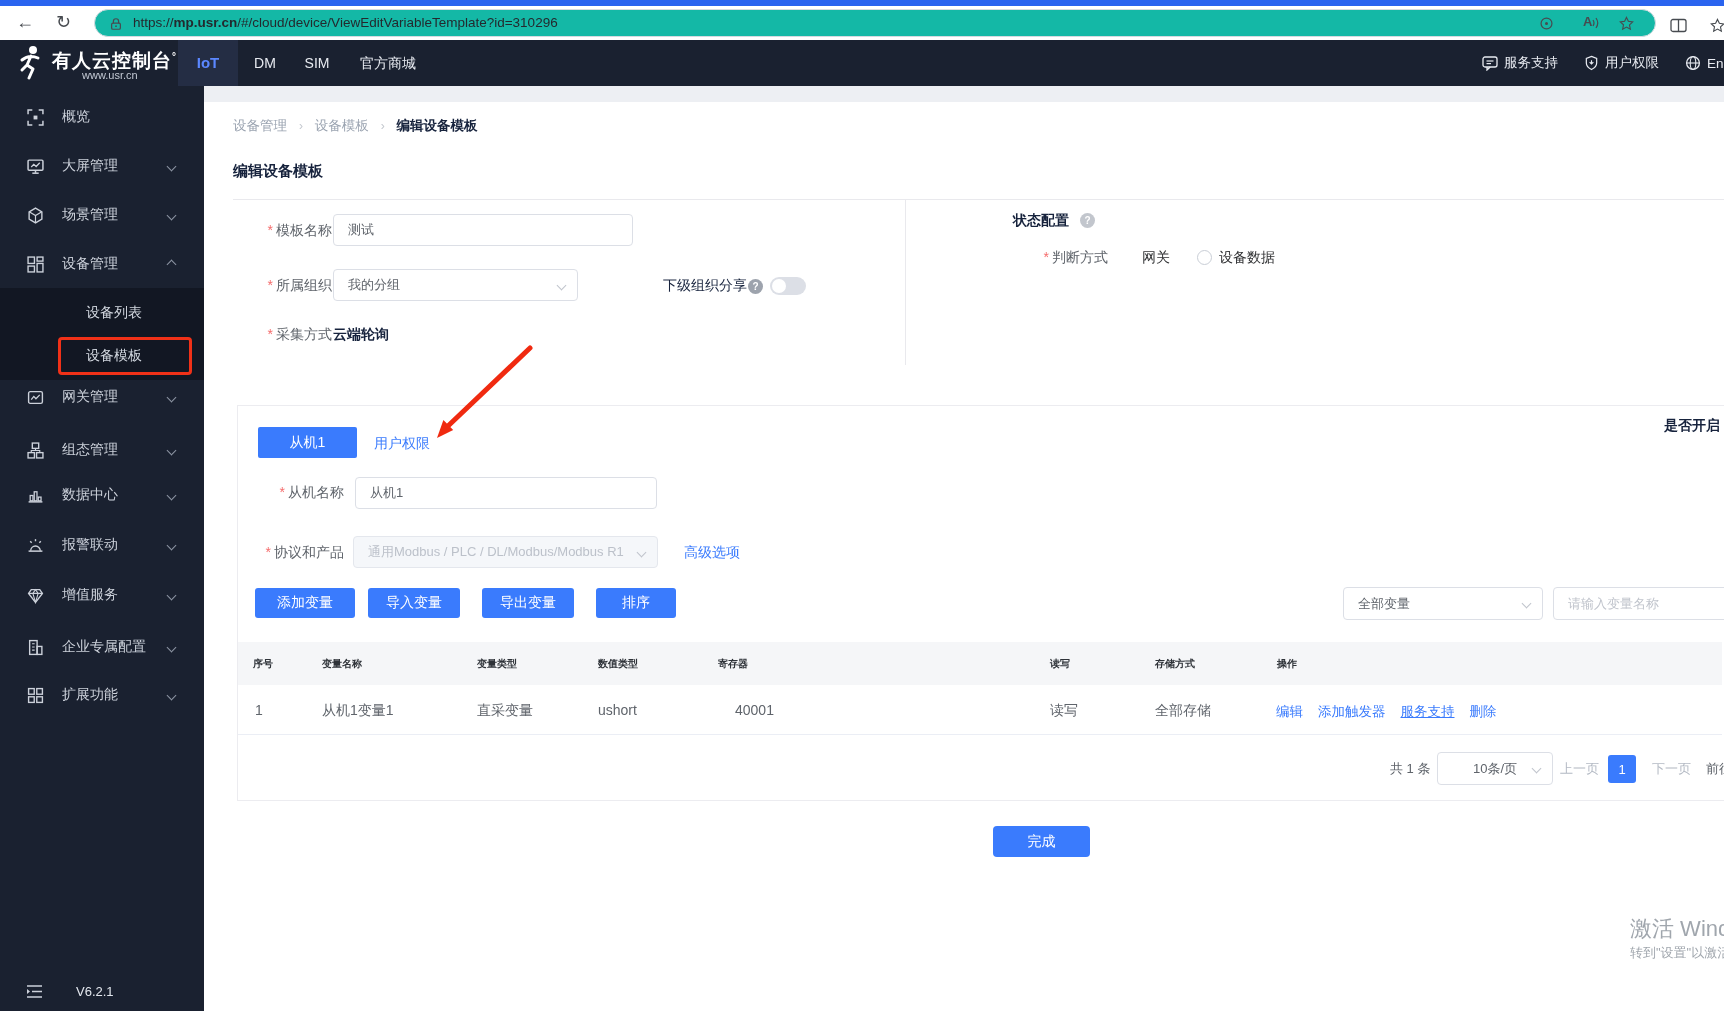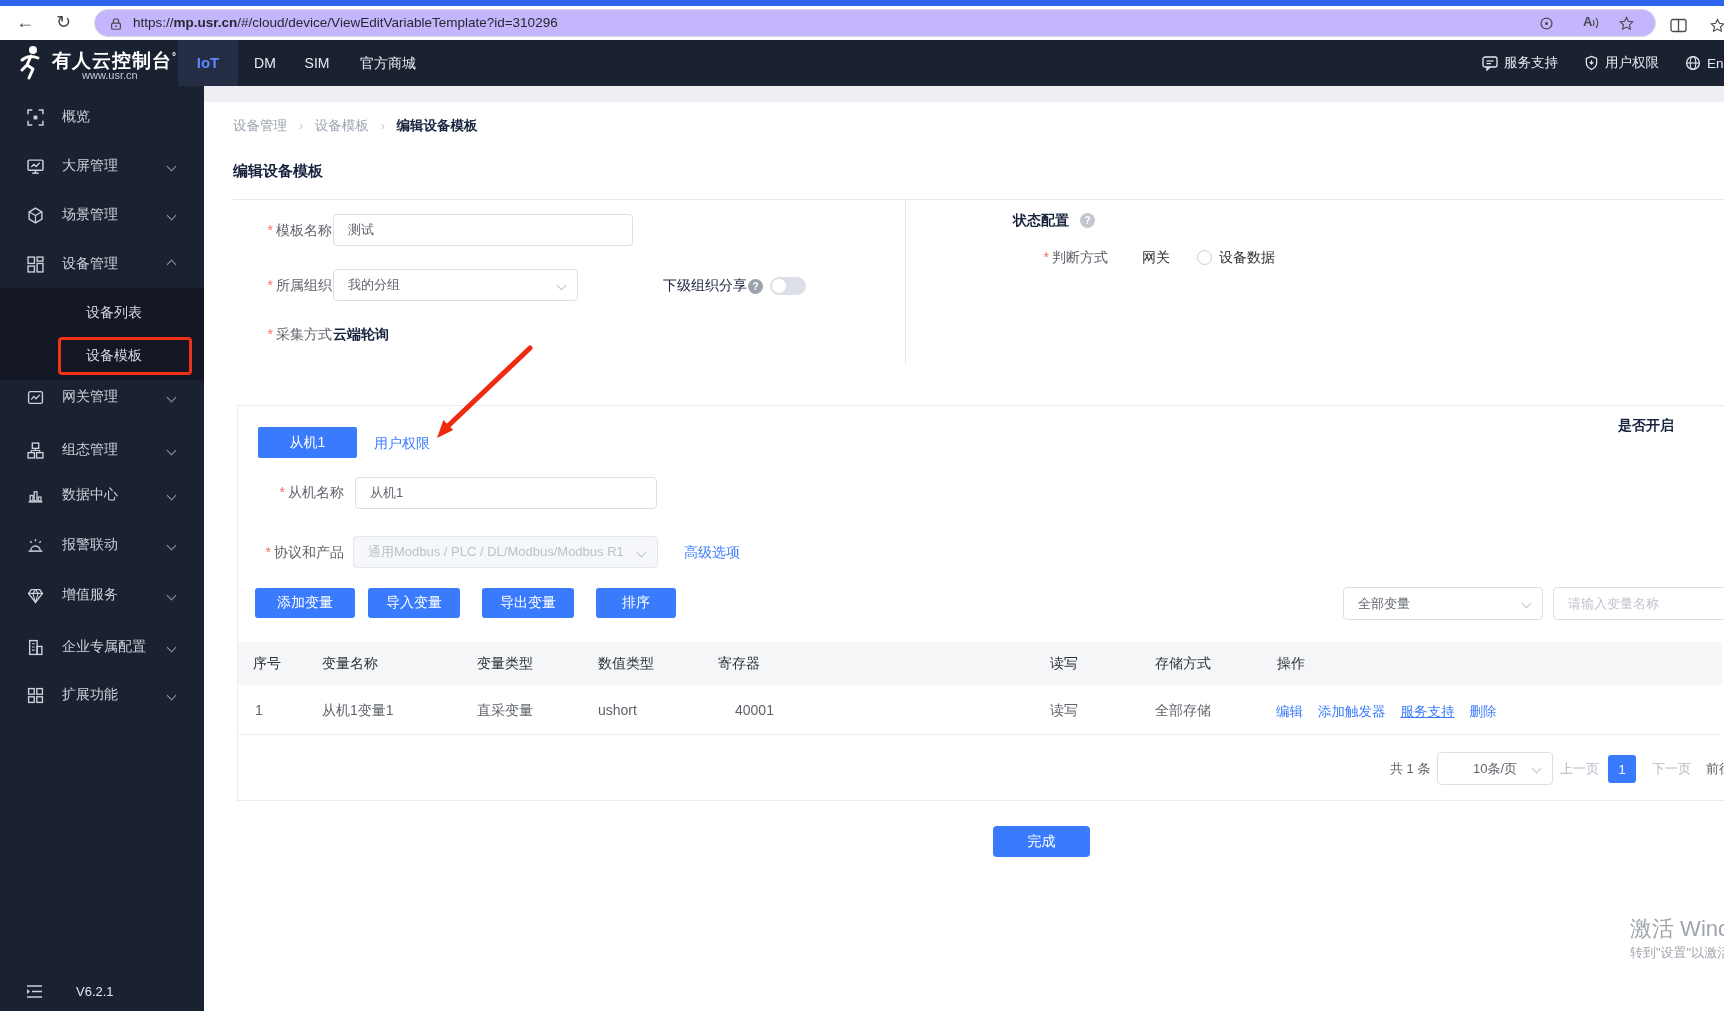--- a/index.html
+++ b/index.html
@@ -7,21 +7,21 @@
   #screen {
     position:relative; width:1724px; height:1011px; overflow:hidden;
     background:#fff; font-family:"Liberation Sans","DejaVu Sans",sans-serif;
     font-size:14px; color:#303133;
   }
   .abs { position:absolute; }
   
   .tabstrip { background:#2a64ef; }
   .toolbar  { background:#ffffff; }
   .tb-ico { color:#474b50; font-size:18px; line-height:20px; cursor:pointer; }
-  .url-pill { background:#c4b5fd; border:1px solid #d6dae0; border-radius:14px; }
+  .url-pill { background:#14b8a6; border:1px solid #d6dae0; border-radius:14px; }
   .url-txt { font-size:13.5px; color:#24292e; line-height:26px; white-space:nowrap; }
   .url-txt b { font-weight:bold; }
   .pill-ico { color:#474b50; }
   
   .apphdr { background:#1a2130; }
   .logo-title { color:#fff; font-size:19px; font-weight:bold; letter-spacing:1px; line-height:22px; white-space:nowrap;}
   .logo-sub { color:#c3c9d4; font-size:11px; }
   .nav-tab { line-height:46px; text-align:center; color:#e8ebf1; font-size:14px; cursor:pointer; }
   .nav-tab.active { background:#242d44; color:#5b87ff; font-weight:bold; font-size:15px; }
   .hdr-right { display:flex; align-items:center; gap:26px; height:46px; color:#e8ebf1; font-size:13.5px; white-space:nowrap;}
@@ -66,21 +66,21 @@
   .radio.on { background:#3a7bfd; position:relative; }
   .radio.on:after { content:""; position:absolute; left:5px; top:5px; width:5px; height:5px; border-radius:50%; background:#fff; }
   .radio.off { background:#fff; border:1px solid #c9ced6; }
   .rlabel { font-size:14px; color:#303133; }
   
   .panel { border:1px solid #ececf0; background:#fff; }
   .btn { background:#3a7bfd; color:#fff; font-size:14px; display:flex; align-items:center; justify-content:center;
          border-radius:3px; cursor:pointer; white-space:nowrap;}
   .linkblue { color:#3a7bfd; font-size:14px; cursor:pointer; white-space:nowrap;}
   .thead { background:#f5f6f8; }
-  .th { position:absolute; line-height:43px; font-size:14px; font-weight:normal; color:#2e3238; white-space:nowrap;}
+  .th { position:absolute; line-height:43px; font-size:10px; font-weight:bold; color:#2e3238; white-space:nowrap;}
   .td { position:absolute; line-height:50px; font-size:14px; color:#5f646b; white-space:nowrap;}
   .rowline { background:#ebeef5; height:1px; }
   .acts { display:flex; gap:15px; }
   .acts span { color:#3a7bfd; font-size:13.5px; cursor:pointer; white-space:nowrap;}
   .acts span.ul { text-decoration:underline; }
   .pgx { font-size:13px; color:#5f646b; line-height:33px; white-space:nowrap;}
   .pgx.dim { color:#b4bac4; }
   .pg-cur { background:#3a7bfd; color:#fff; font-size:13px; display:flex; align-items:center; justify-content:center; border-radius:3px;}
   .wm1 { font-size:22px; color:#a0a6ad; white-space:nowrap; }
   .wm2 { font-size:13px; color:#a0a6ad; white-space:nowrap; }
@@ -393,21 +393,21 @@
   <div class="abs btn" style="left:596px;top:588px;width:80px;height:30px;">排序</div>
 
   <div class="abs ipt" style="left:1343px;top:587px;width:200px;height:33px;">
       <span>全部变量</span>
       <span class="chev down lite"></span>
     </div>
   <div class="abs ipt placeholder" style="left:1553px;top:587px;width:200px;height:33px;">
       <span>请输入变量名称</span>
     </div>
 
-  <span class="abs sec-title" style="left:1618px;top:417px;">是否开启</span>
+  <span class="abs sec-title" style="left:1664px;top:417px;">是否开启</span>
 
   
   <div class="abs thead" style="left:238px;top:642px;width:1484px;height:43px;"></div>
   <span class="abs th" style="left:253px;top:642px;">序号</span>
   <span class="abs th" style="left:322px;top:642px;">变量名称</span>
   <span class="abs th" style="left:477px;top:642px;">变量类型</span>
   <span class="abs th" style="left:598px;top:642px;">数值类型</span>
   <span class="abs th" style="left:718px;top:642px;">寄存器</span>
   <span class="abs th" style="left:1050px;top:642px;">读写</span>
   <span class="abs th" style="left:1155px;top:642px;">存储方式</span>

